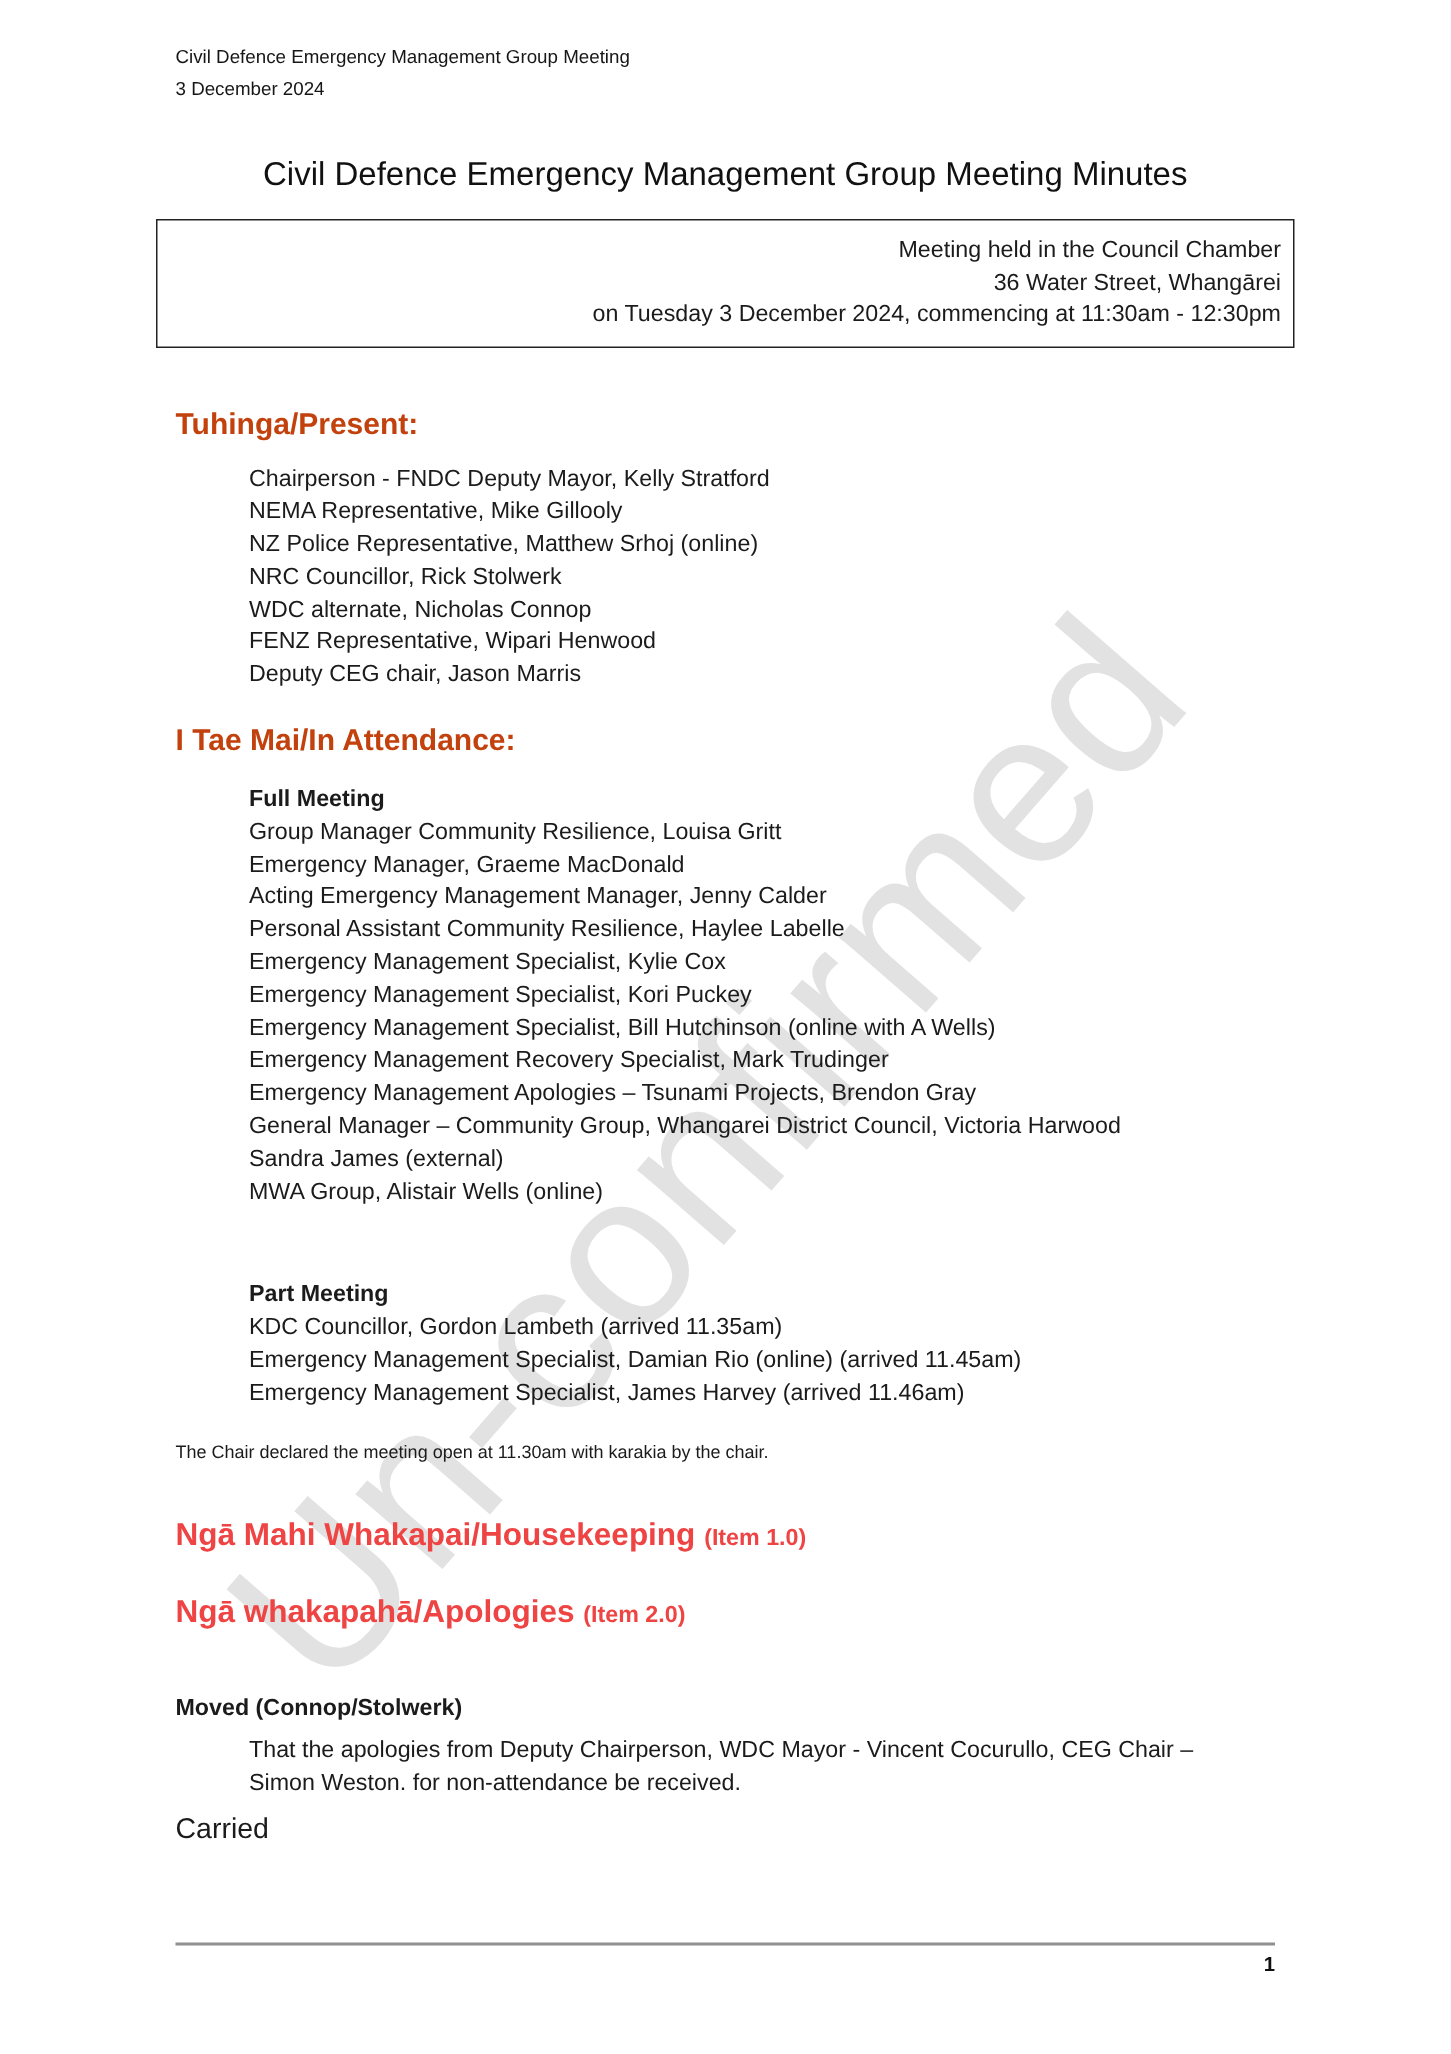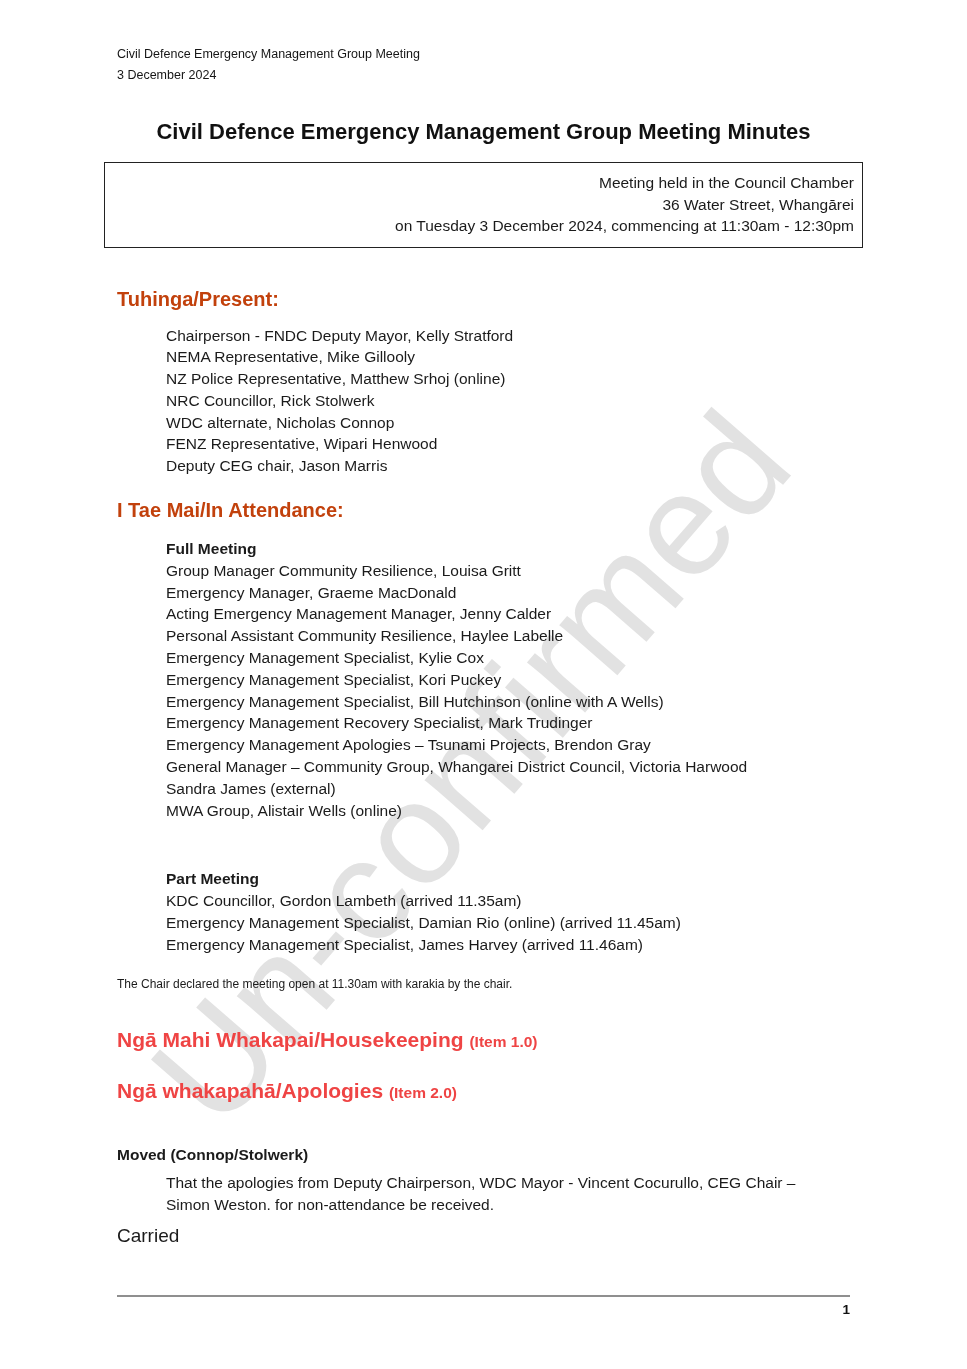--- a/index.html
+++ b/index.html
@@ -23,28 +23,28 @@
     letter-spacing: 1px;
     white-space: nowrap;
     color: #e2e2e2;
     z-index: 0;
     pointer-events: none;
     user-select: none;
   }
   .content {
     position: absolute;
     inset: 0;
-    padding: 44px 117px 0 117px;
+    padding: 28px 117px 0 117px;
     box-sizing: border-box;
     z-index: 1;
   }
   .doc-header { font-size: 12.5px; line-height: 21px; color: #161616; }
   .doc-title {
     font-size: 22px;
-    font-weight: 700;
+    font-weight: 400;
     text-align: center;
     margin: 33px 0 0 0;
     color: #111111;
   }
   .meeting-box {
     border: 1px solid #222222;
     margin: 17px -13px 0 -13px;
     padding: 9px 8px 10px 8px;
     text-align: right;
     font-size: 15.5px;

